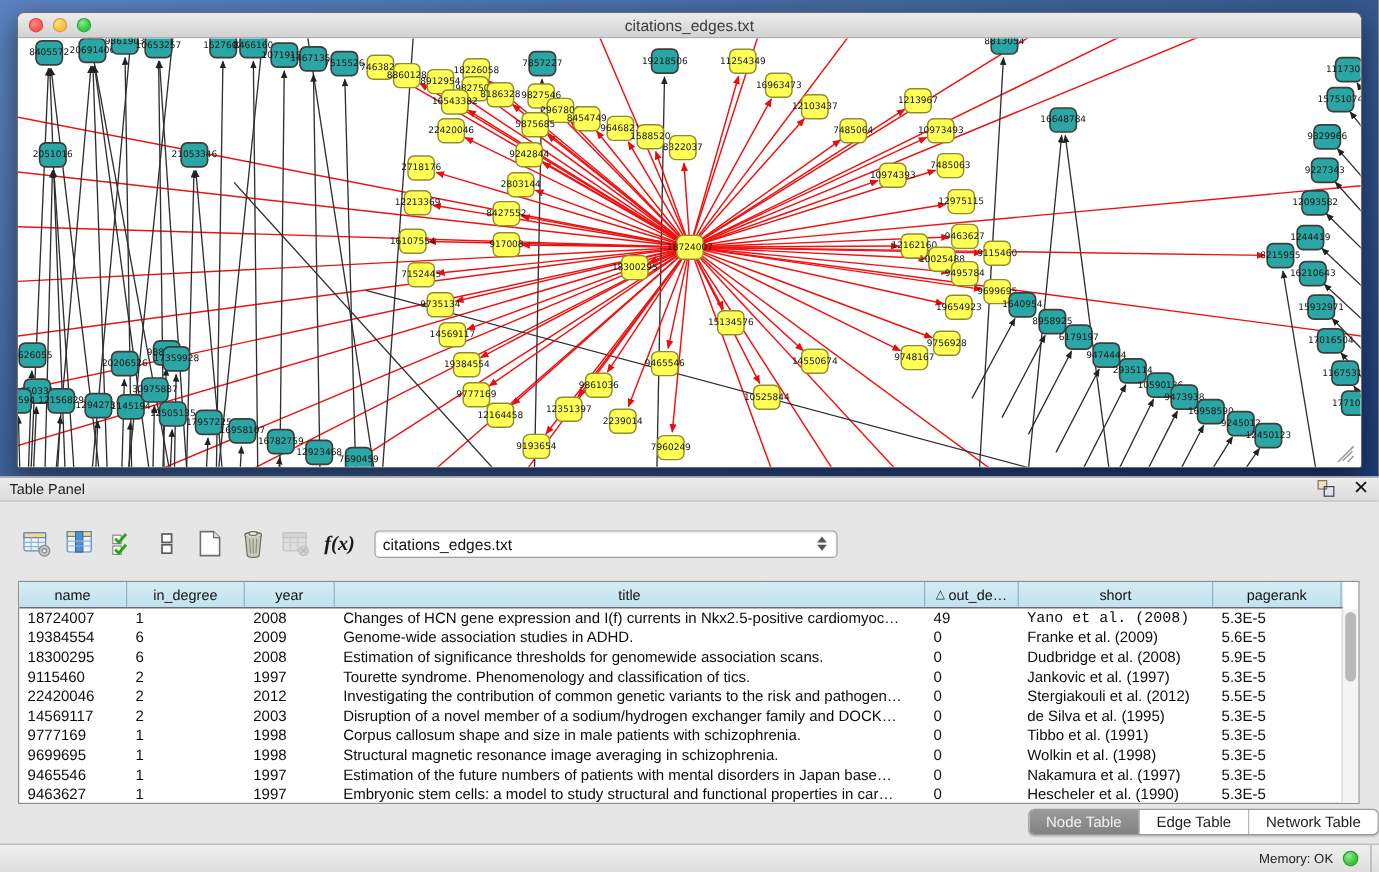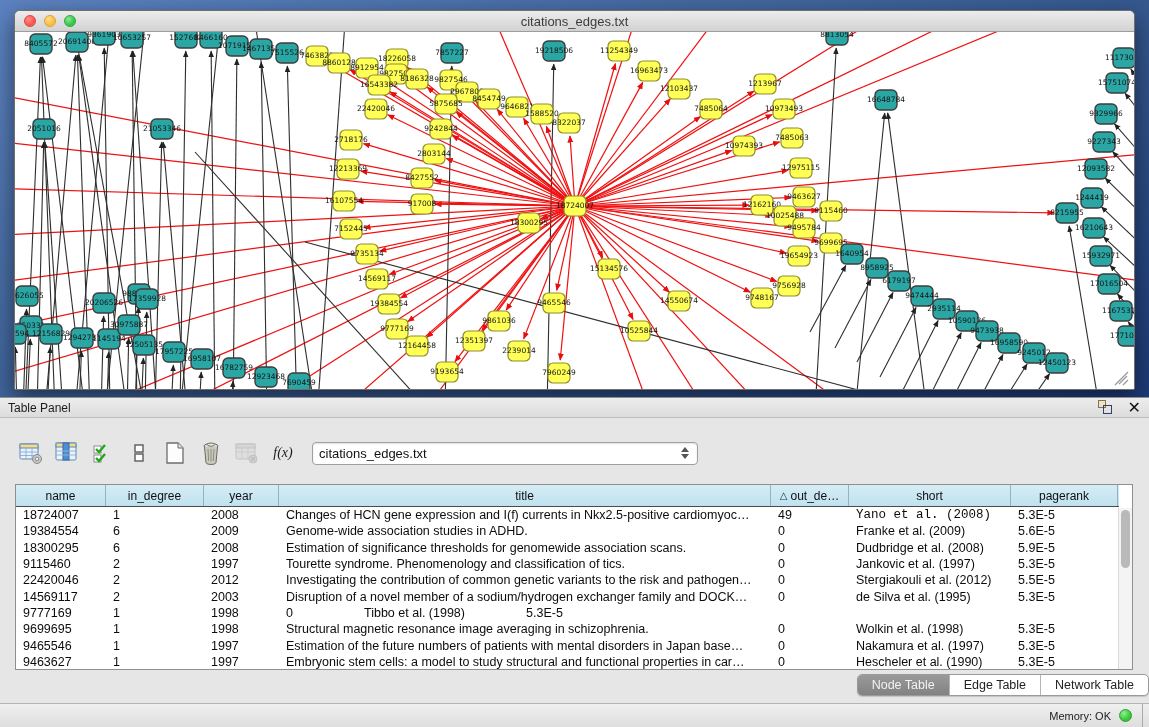--- a/index.html
+++ b/index.html
@@ -37,21 +37,21 @@
     display:flex; align-items:center; padding:0 8px; }
   .panel-title { font-size:12px; color:#1c1c1c; }
   .panel-header .spacer { flex:1; }
   .float-ic { position:relative; width:16px; height:15px; margin-right:14px; cursor:pointer; }
   .float-ic .sq1 { position:absolute; left:0; top:0; width:8px; height:8px; border:1.6px solid #8a7340; background:#e9e3cf; }
   .float-ic .sq2 { position:absolute; left:5px; top:5px; width:9px; height:9px; border:1.6px solid #33406a; background:transparent; }
   .close-x { font-size:16px; font-weight:bold; color:#111; line-height:15px; cursor:pointer; }
 
   .toolbar { position:absolute; left:16px; top:36px; height:40px; display:flex; align-items:center; }
   .tb-btn { width:30px; height:30px; margin-right:6px; display:flex; align-items:center; justify-content:center; cursor:pointer; }
-  .fx { font-family:"Liberation Serif","DejaVu Serif",serif; font-style:italic; font-weight:normal; font-size:14px; color:#1a1a1a; }
+  .fx { font-family:"Liberation Serif","DejaVu Serif",serif; font-style:italic; font-weight:bold; font-size:17px; color:#1a1a1a; }
   .combo { width:386px; height:23px; margin-left:8px; background:#fff; border:1px solid #9f9f9f;
     border-radius:4px; display:flex; align-items:center; padding:0 6px; font-size:13px; color:#111;
     box-shadow:inset 0 1px 2px rgba(0,0,0,.12); cursor:pointer; }
   .combo .cval { flex:1; }
   .combo .arrows { display:flex; flex-direction:column; gap:2px; padding-right:2px; }
   .combo .arrows i { width:0; height:0; border-left:4px solid transparent; border-right:4px solid transparent; display:block; }
   .combo .arrows i.up { border-bottom:5px solid #555; }
   .combo .arrows i.dn { border-top:5px solid #555; }
 
   .grid-box { position:absolute; left:15px; top:87px; width:1118px; height:186px;
@@ -875,22 +875,23 @@
               <div class="c" style="width: 75px;">2003</div>
               <div class="c" style="width: 492px;">Disruption of a novel member of a sodium/hydrogen exchanger family and DOCK…</div>
               <div class="c" style="width: 78px;">0</div>
               <div class="c" style="width: 162px;">de Silva et al. (1995)</div>
               <div class="c" style="width: 107px;">5.3E-5</div>
             </div>
             <div class="g-row">
               <div class="c" style="width: 90px;">9777169</div>
               <div class="c" style="width: 98px;">1</div>
               <div class="c" style="width: 75px;">1998</div>
+              <div class="c" style="width: 492px;">Corpus callosum shape and size in male patients with schizophrenia.</div>
               <div class="c" style="width: 78px;">0</div>
-              <div class="c" style="width: 162px;">Tibbo et al. (1998)</div>
+              <div class="c" style="width: 162px;">Tibbo et al. (1991)</div>
               <div class="c" style="width: 107px;">5.3E-5</div>
             </div>
             <div class="g-row">
               <div class="c" style="width: 90px;">9699695</div>
               <div class="c" style="width: 98px;">1</div>
               <div class="c" style="width: 75px;">1998</div>
               <div class="c" style="width: 492px;">Structural magnetic resonance image averaging in schizophrenia.</div>
               <div class="c" style="width: 78px;">0</div>
               <div class="c" style="width: 162px;">Wolkin et al. (1998)</div>
               <div class="c" style="width: 107px;">5.3E-5</div>

